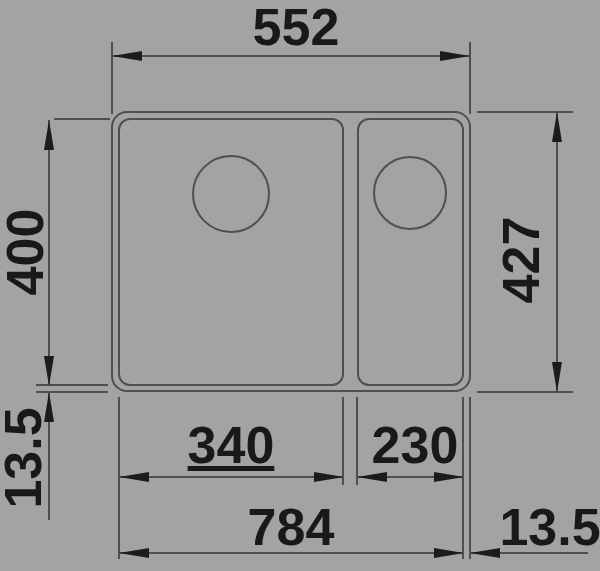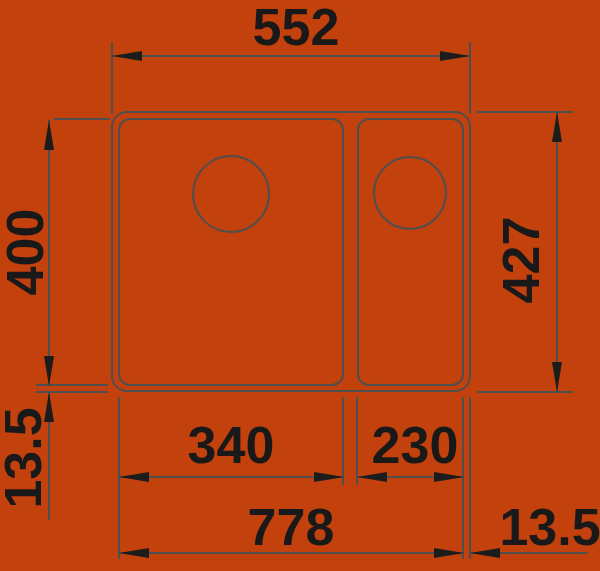--- a/index.html
+++ b/index.html
@@ -1,19 +1,19 @@
 <!DOCTYPE html>
 <html><head>
 <meta charset="utf-8">
 <style>
   html,body { margin:0; padding:0; }
   body { font-family:"Liberation Sans", sans-serif; background:#ffffff; }
   .canvas {
     position:relative; width:600px; height:571px;
-    background:#c2410c; overflow:hidden;
+    background:#a3a3a3; overflow:hidden;
   }
   
   .shape {
     position:absolute; box-sizing:border-box;
     border:2px solid #4f4f4f; background:transparent;
   }
   
   .ln { position:absolute; background:#4f4f4f; }
   .ln.h { height:2px; }
   .ln.v { width:2px; }
@@ -90,18 +90,18 @@
   </div>
 
   <div class="ln h" style="left:470px; top:552px; width:118px;">
     <div class="ar ar-l" style="left:0; top:-4px;"></div>
   </div>
 
   <div class="lbl" style="left:296px; top:27px;">552</div>
   <div class="lbl rot" style="left:25px;  top:252px;">400</div>
   <div class="lbl rot" style="left:521px; top:260px;">427</div>
   <div class="lbl rot" style="left:23px;  top:458px;">13.5</div>
-  <div class="lbl" style="left:231px; top:445px;">340</div>
+  <div class="lbl" style="left:231px; top:445px;text-decoration:underline;">340</div>
   <div class="lbl" style="left:415px; top:445px;">230</div>
-  <div class="lbl" style="left:291px; top:527px;">778</div>
+  <div class="lbl" style="left:291px; top:527px;">784</div>
   <div class="lbl" style="left:550px; top:527px;">13.5</div>
 
 </div>
 
 </body></html>

